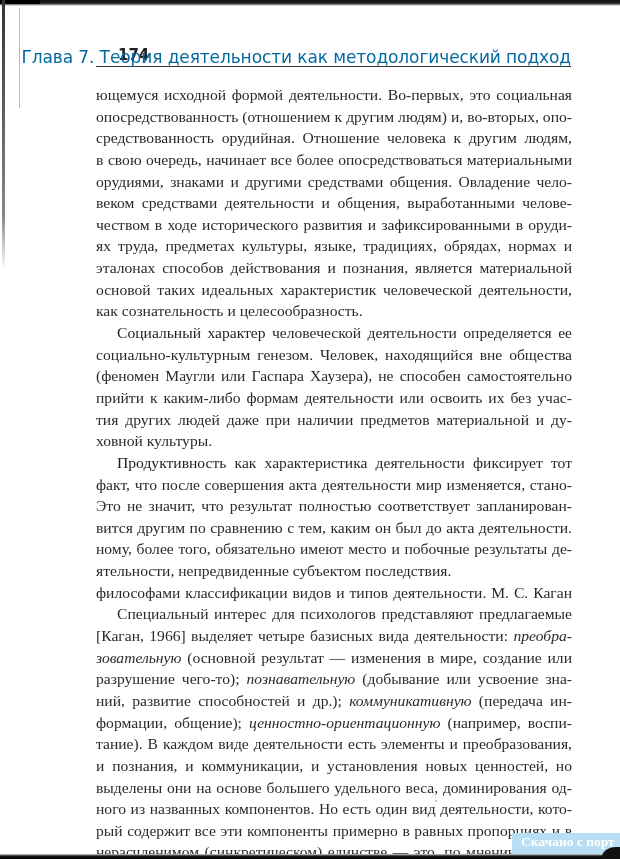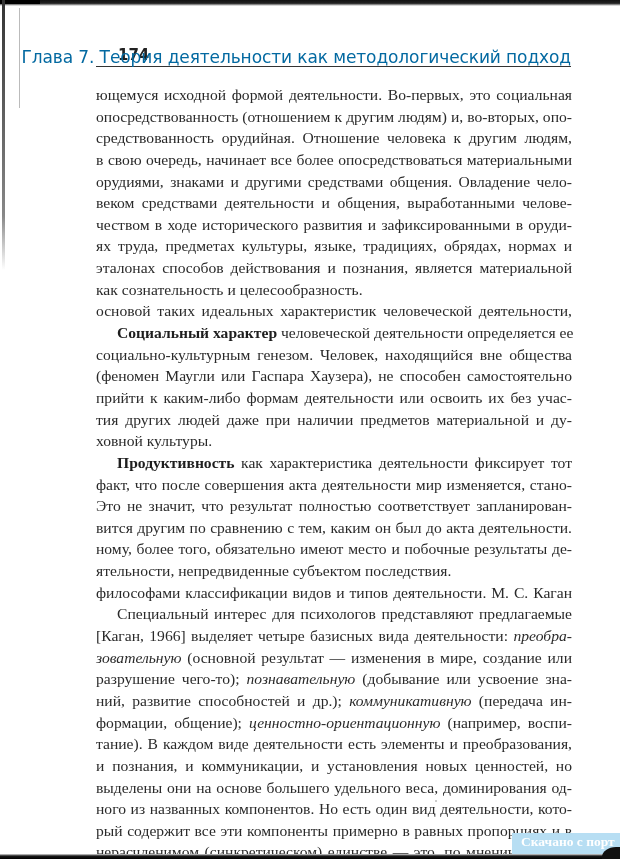--- a/index.html
+++ b/index.html
@@ -51,21 +51,21 @@
     font-size: 15.6px; line-height: 21.65px;
     text-align: justify; hyphens: manual;
   }
   .line {
     display: block; white-space: nowrap;
     text-align: justify; text-align-last: justify;
     height: 21.65px; overflow: visible;
   }
   .line.last { text-align-last: left; }
   .line.indent { padding-left: 21px; }
-  b { font-weight: bold; color: #1e1e1e; }
+  b { font-weight: normal; color: #1e1e1e; }
   i { font-style: italic; }
 
   .watermark {
     position: absolute; left: 512px; top: 833px; width: 108px; height: 28px;
     background: #b7def3;
   }
   .watermark-text {
     position: absolute; left: 9px; top: 1px;
     font-family: "Liberation Serif", serif; font-weight: bold;
     font-size: 13.5px; color: #ffffff; white-space: nowrap;
@@ -92,22 +92,22 @@
   <div>
     <span class="line">ющемуся исходной формой деятельности. Во-первых, это социальная</span>
     <span class="line">опосредствованность (отношением к другим людям) и, во-вторых, опо-</span>
     <span class="line">средствованность орудийная. Отношение человека к другим людям,</span>
     <span class="line">в свою очередь, начинает все более опосредствоваться материальными</span>
     <span class="line">орудиями, знаками и другими средствами общения. Овладение чело-</span>
     <span class="line">веком средствами деятельности и общения, выработанными челове-</span>
     <span class="line">чеством в ходе исторического развития и зафиксированными в оруди-</span>
     <span class="line">ях труда, предметах культуры, языке, традициях, обрядах, нормах и</span>
     <span class="line">эталонах способов действования и познания, является материальной</span>
+    <span class="line">основой таких идеальных характеристик человеческой деятельности,</span>
     <span class="line last">как сознательность и целесообразность.</span>
-    <span class="line">основой таких идеальных характеристик человеческой деятельности,</span>
   </div>
 
   <div>
     <span class="line indent"><b>Социальный характер</b><span> человеческой деятельности определяется ее</span></span>
     <span class="line">социально-культурным генезом. Человек, находящийся вне общества</span>
     <span class="line">(феномен Маугли или Гаспара Хаузера), не способен самостоятельно</span>
     <span class="line">прийти к каким-либо формам деятельности или освоить их без учас-</span>
     <span class="line">тия других людей даже при наличии предметов материальной и ду-</span>
     <span class="line last">ховной культуры.</span>
   </div>

